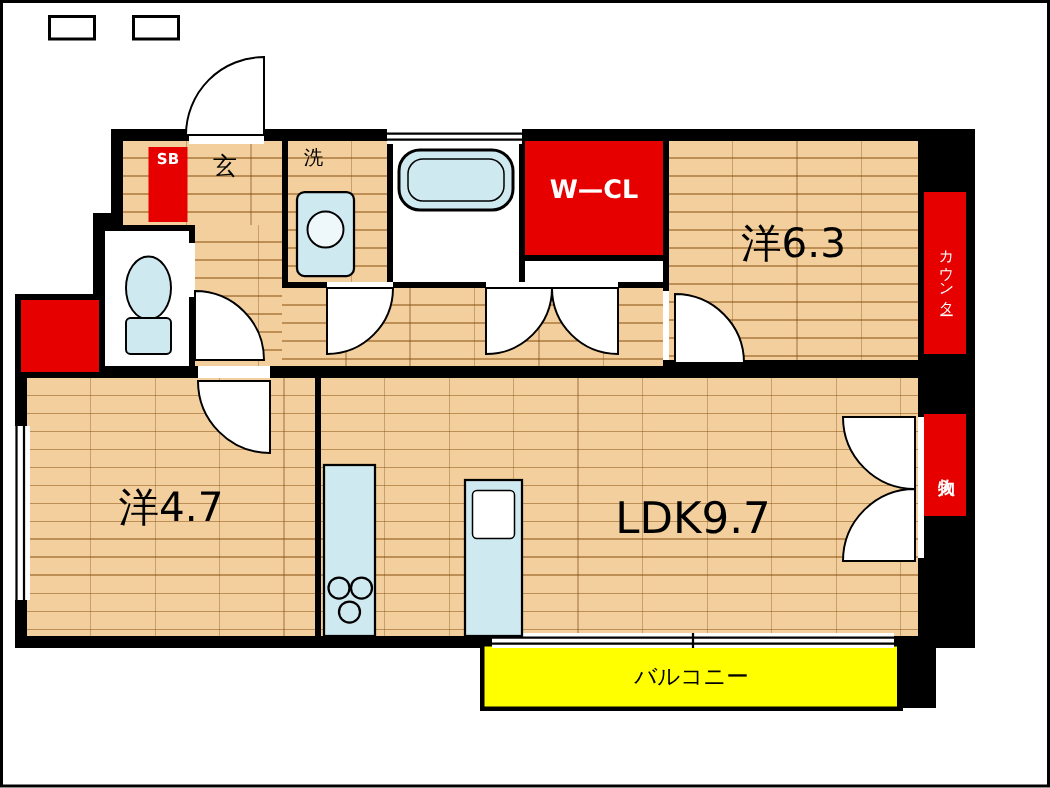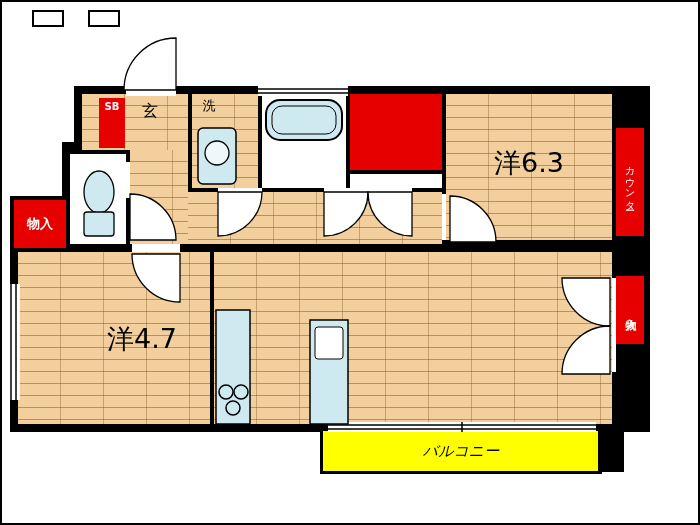--- a/index.html
+++ b/index.html
@@ -40,21 +40,21 @@
 
   <div class="cornerbox" style="left:30px;top:8px;width:32px;height:17px;"></div>
   <div class="cornerbox" style="left:86px;top:8px;width:32px;height:17px;"></div>
 
   <div class="wall" style="left:72px;top:84px;width:576px;height:166px;"></div>
   <div class="wall" style="left:60px;top:140px;width:72px;height:110px;"></div>
   <div class="wall" style="left:8px;top:194px;width:60px;height:56px;"></div>
   <div class="wall" style="left:8px;top:242px;width:640px;height:188px;"></div>
 
   <div class="balcony" style="left:318px;top:426px;width:282px;height:46px;">
-    <div class="lbl" style="position:static;font-size:15px;font-style:italic;">バルコニー</div>
+    <div class="lbl" style="position:static;font-size:15px;">バルコニー</div>
   </div>
   <div class="wall" style="left:596px;top:426px;width:26px;height:44px;"></div>
 
   <div class="wood" style="left:80px;top:92px;width:106px;height:56px;"></div>
   <div class="wood" style="left:128px;top:148px;width:58px;height:94px;"></div>
   <div class="wood" style="left:186px;top:190px;width:254px;height:52px;"></div>
   <div class="wood" style="left:190px;top:92px;width:66px;height:94px;"></div>
   <div class="whitefloor" style="left:260px;top:92px;width:84px;height:94px;"></div>
   <div class="whitefloor" style="left:348px;top:172px;width:92px;height:14px;"></div>
   <div class="whitefloor" style="left:68px;top:152px;width:56px;height:90px;"></div>
@@ -125,19 +125,20 @@
     </g>
     <g>
       <rect class="fx" x="308" y="318" width="38" height="104" stroke-width="1.5"></rect>
       <rect x="313" y="325" width="28" height="32" rx="3" fill="#fff" stroke="#000" stroke-width="1"></rect>
     </g>
   </svg>
 
   <div class="lbl white" style="left:97px;top:99px;width:26px;font-size:10px;text-align:center;">SB</div>
   <div class="lbl" style="left:128px;top:100px;width:40px;font-size:16px;">玄</div>
   <div class="lbl" style="left:192px;top:97px;width:30px;font-size:13px;">洗</div>
+  <div class="lbl white" style="left:348px;top:116px;width:92px;font-size:17px;">W—CL</div>
   <div class="lbl" style="left:444px;top:146px;width:166px;font-size:27px;text-align:center;">洋6.3</div>
   <div class="lbl white vtext" style="left:614px;top:126px;width:28px;height:108px;font-size:10px;font-weight:normal;">カウンター</div>
-  <div class="lbl white flexc" style="left:12px;top:198px;width:52px;height:48px;font-size:13px;">物入</div>
   <div class="lbl white vtext" style="left:614px;top:274px;width:28px;height:68px;font-size:11px;">物入</div>
-  <div class="lbl" style="left:16px;top:322px;width:192px;font-size:27px;padding-left:28px;">洋4.7</div>
+  <div class="lbl" style="left:16px;top:322px;width:192px;font-size:27px;">洋4.7</div>
+  <div class="lbl" style="left:330px;top:328px;width:260px;font-size:29px;">LDK9.7</div>
 
 </div>
 
 </body></html>

